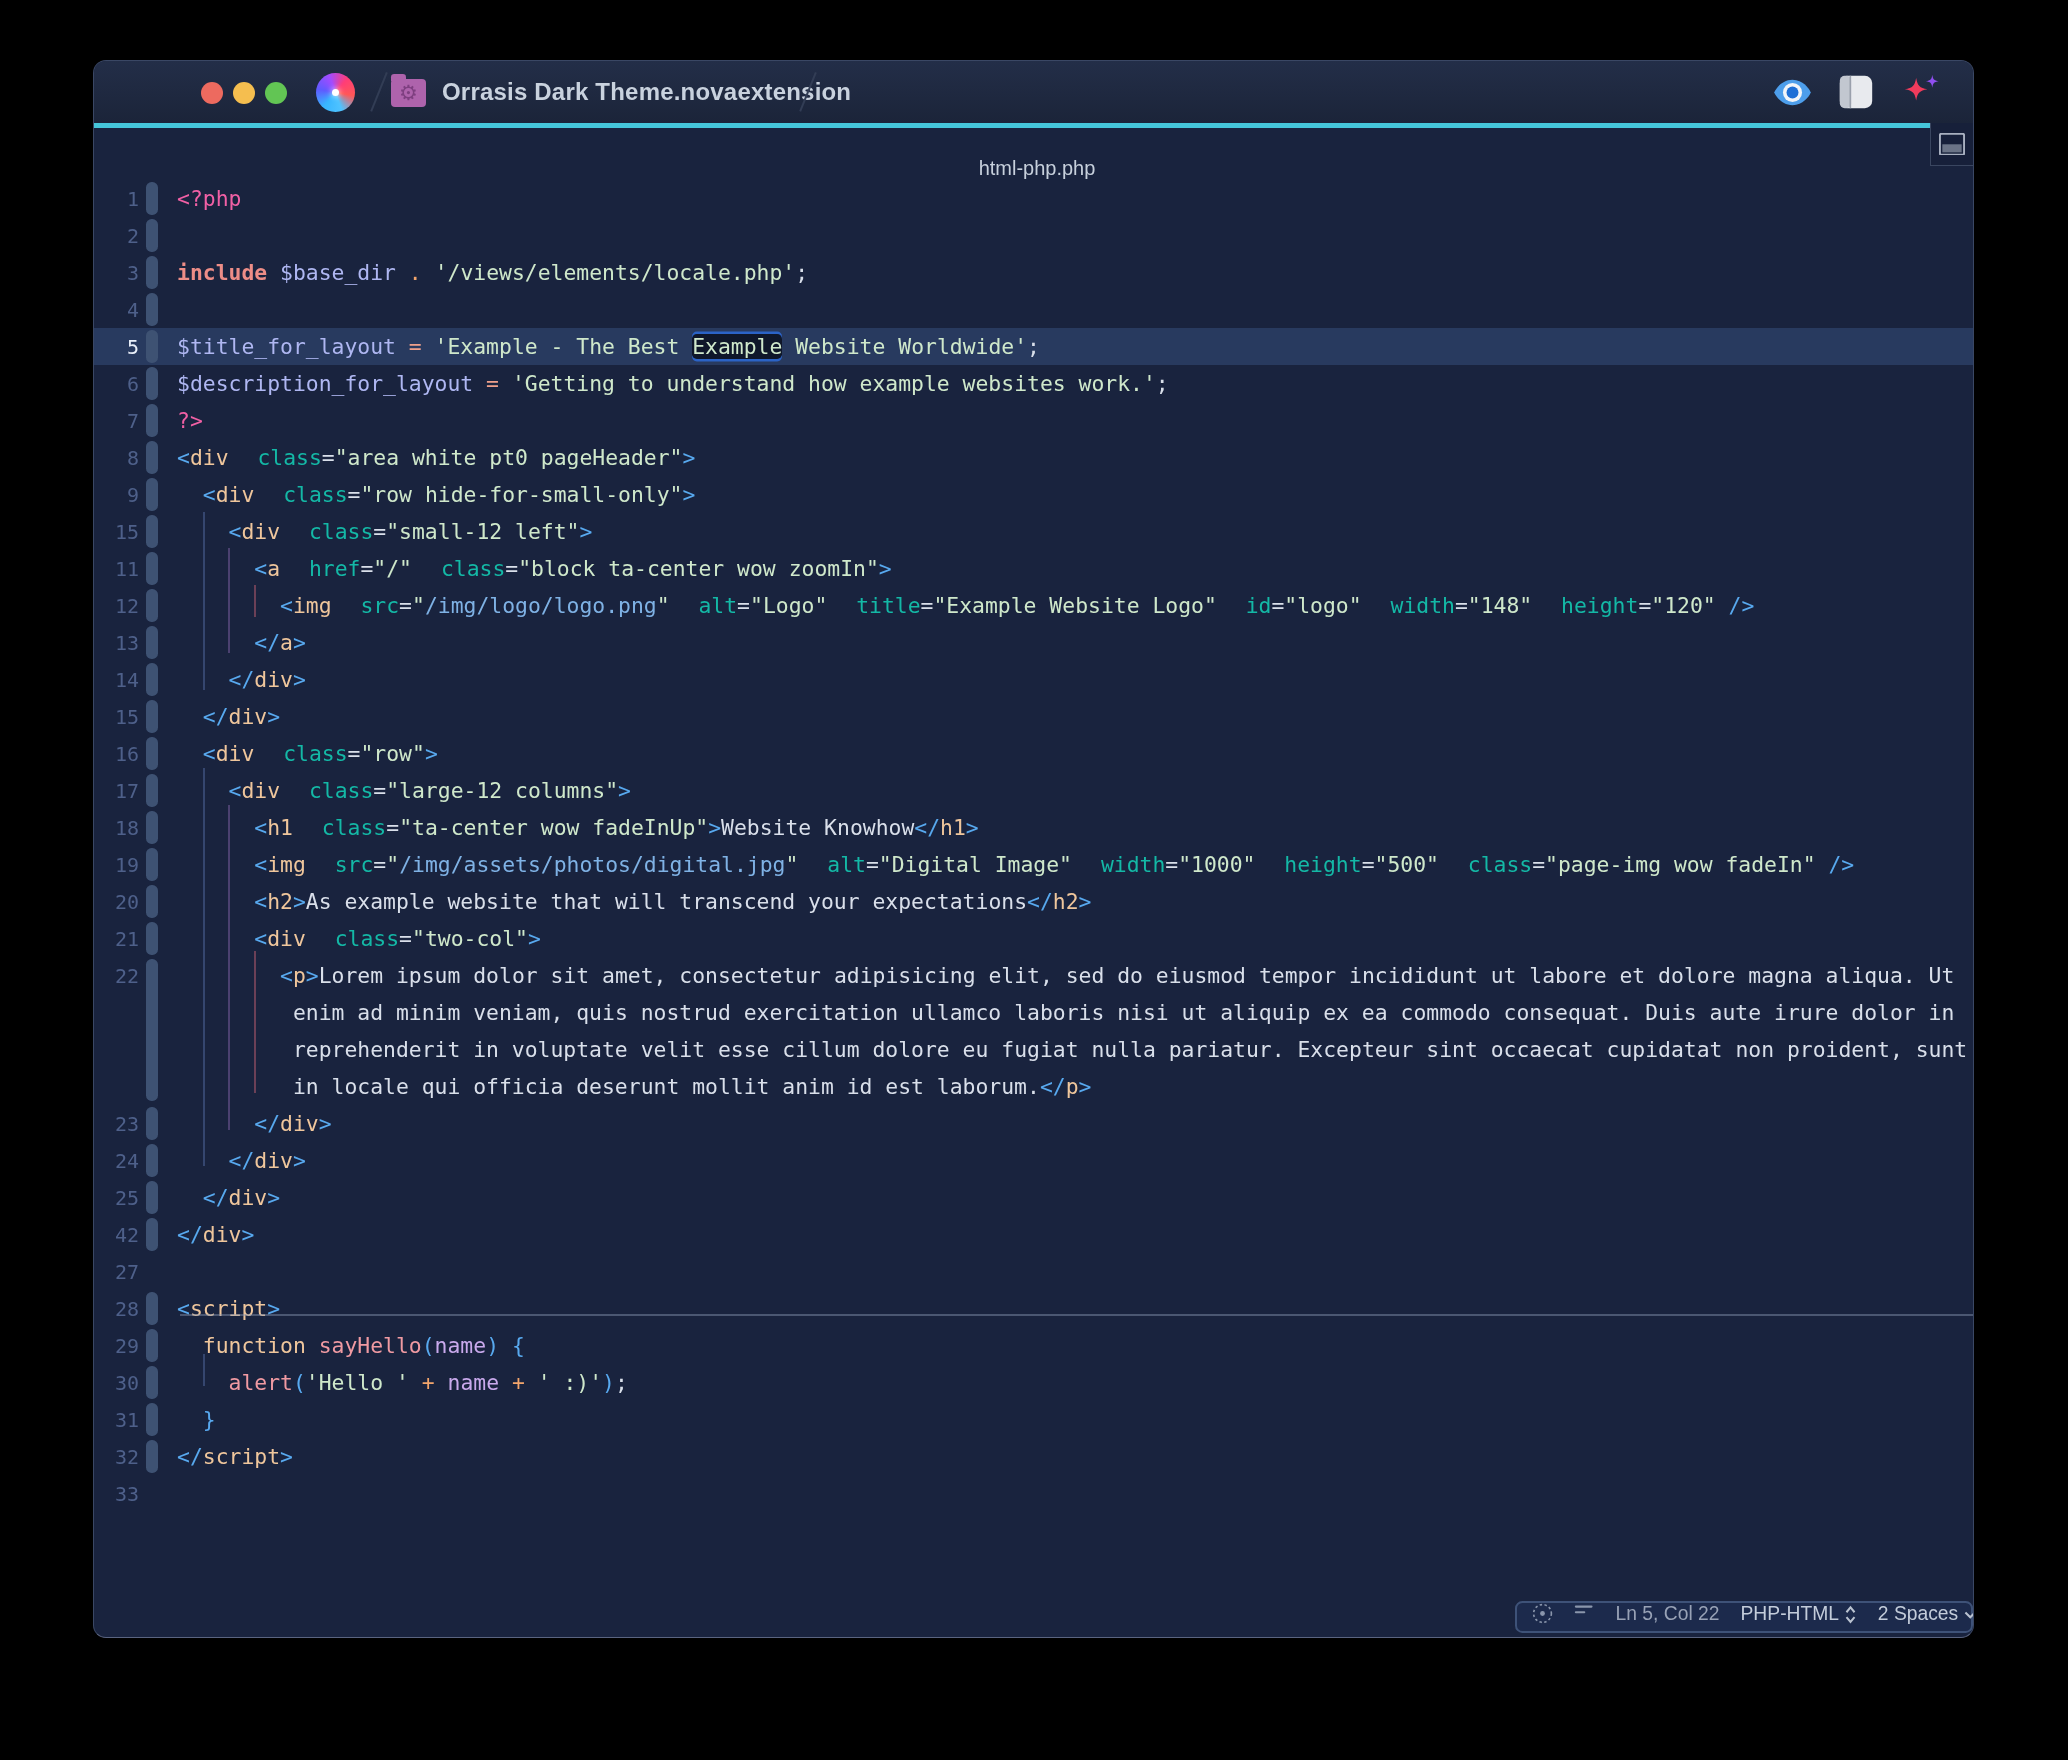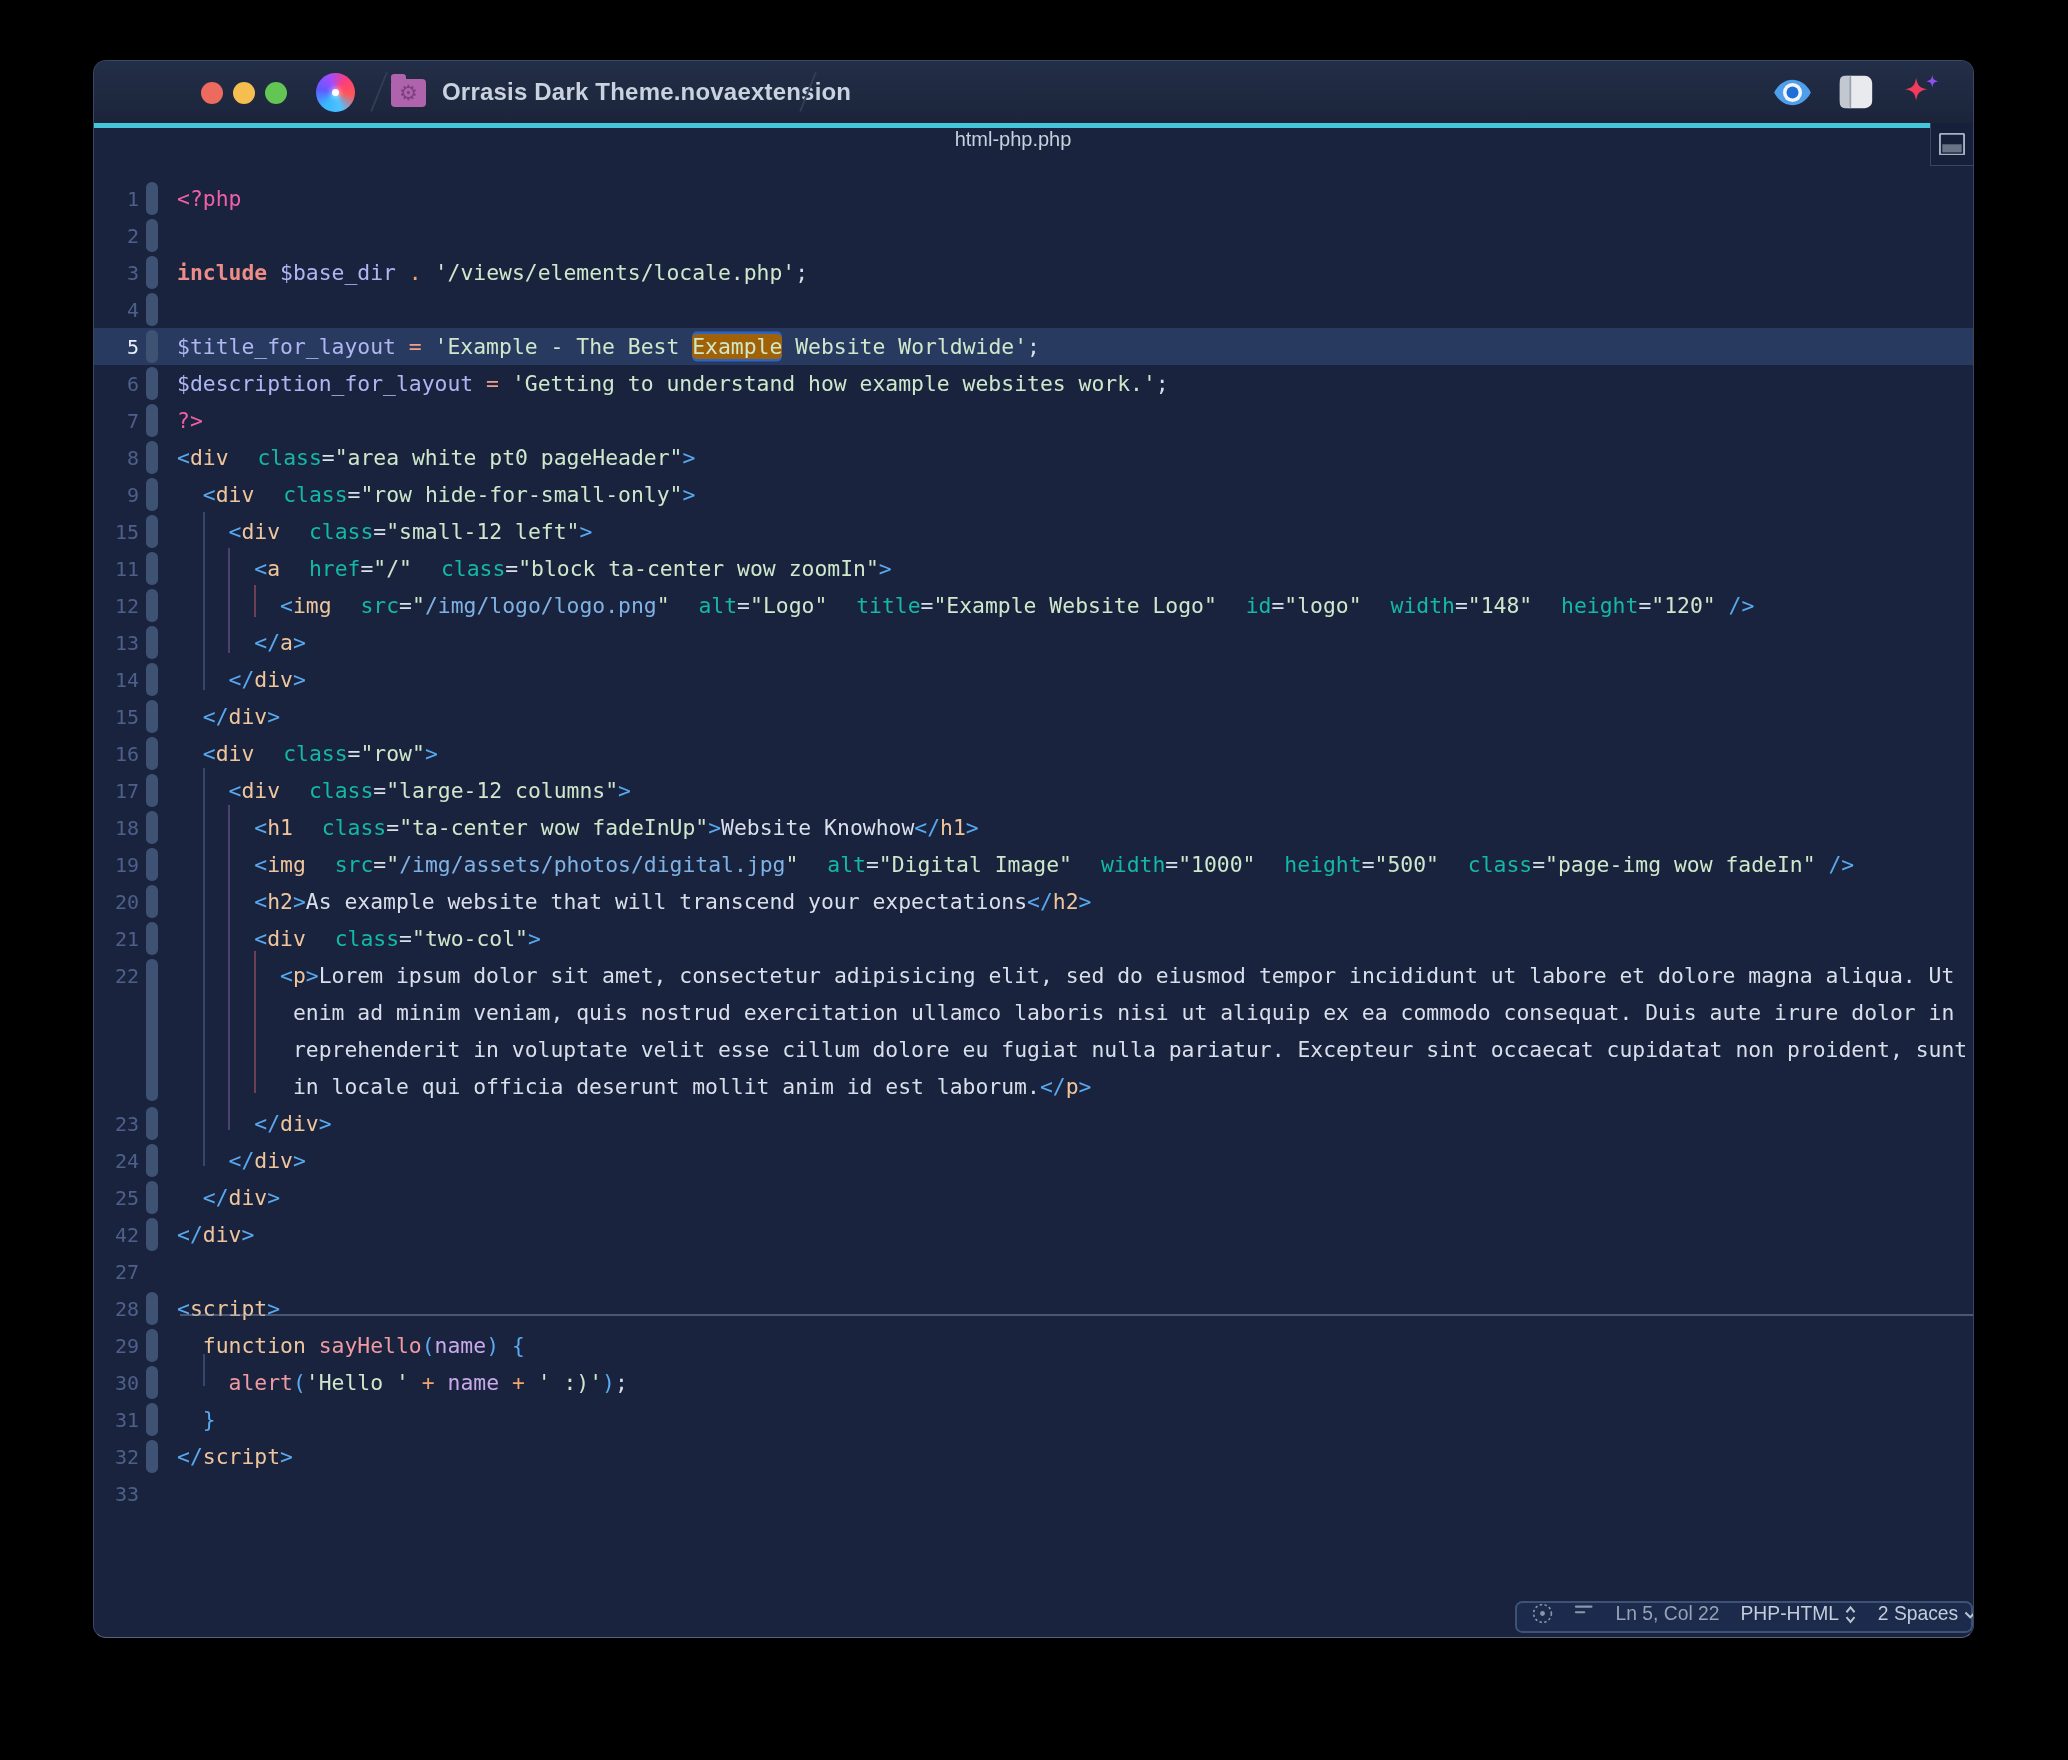--- a/index.html
+++ b/index.html
@@ -17,42 +17,42 @@
   #slash-2{left:609px;}
   #doc-icon{position:absolute;left:206px;top:18px;width:35px;height:28px;background:#AE63AC;border-radius:4px;}
   #doc-icon:before{content:"";position:absolute;left:0;top:-4.8px;width:14.5px;height:6.4px;background:#AE63AC;border-radius:3.2px 3.2px 0 0;}
   #doc-icon:after{content:"⚙";position:absolute;left:0;top:0;width:100%;height:100%;display:flex;align-items:center;justify-content:center;
     color:#7E3F80;font-size:21px;}
   #window-title{position:absolute;left:248px;top:0;height:62px;display:flex;align-items:center;
     color:#C9D2DE;font-size:24px;font-weight:700;letter-spacing:0.2px;}
   #tb-right{position:absolute;right:31px;top:0;height:62px;display:flex;align-items:center;gap:27px;}
   
   #cyan-line{position:absolute;left:0;top:62px;width:1838px;height:4.8px;background:#45C6DA;}
-  #tabbar{position:absolute;left:0;top:67px;width:1838px;height:52px;display:flex;align-items:flex-start;justify-content:center;}
+  #tabbar{position:absolute;left:0;top:67px;width:1838px;height:52px;display:flex;align-items:flex-end;justify-content:center;padding-left:24px;}
   #tab-filename{color:#C7D0DC;font-size:20px;}
   #editor-toggle-panel{position:absolute;right:0;top:62px;width:43px;height:43px;background:#17203A;
     border-left:1.6px solid #3A4660;border-bottom:1.6px solid #3A4660;display:flex;align-items:center;justify-content:center;box-sizing:border-box;}
   
   #code-area{position:absolute;left:0;top:119px;width:100%;height:1370px;}
   .row{position:relative;height:37px;width:100%;}
   .row.cur{background:#283A5F;}
   .num{position:absolute;left:0;top:0;width:45px;height:100%;display:flex;align-items:center;justify-content:flex-end;
     color:#4E608A;font-family:"DejaVu Sans Mono",monospace;font-size:20px;}
   .row.cur .num{color:#E9EFF9;}
   .mkc{position:absolute;left:52px;top:0;width:12px;height:100%;}
   .mk{position:absolute;left:0;top:2px;width:12px;border-radius:5.6px;background:#3E5273;}
   .codeln{position:absolute;left:83px;top:0;right:0;height:100%;display:flex;align-items:center;
     font-family:"DejaVu Sans Mono",monospace;font-size:21.4px;white-space:pre;overflow:hidden;}
   .php{color:#F160A5;} .kw{color:#ED8D87;font-weight:bold;} .kwt{color:#EFC69C;} .var{color:#AFB7F2;}
   .eq{color:#EFA08B;} .str{color:#CFE8CB;} .url{color:#7FB2E5;} .txt{color:#D9DFEA;}
   .op{color:#F2A56C;} .br{color:#58A9EF;} .tag{color:#EFC69C;} .attr{color:#14b8a6;margin-left:16px;}
   .fn{color:#F09AA2;} .par{color:#C9A9EC;}
   .txtu{color:#D9DFEA;text-decoration-style:dotted;
     text-decoration-color:#E07070;text-decoration-thickness:2.8px;text-underline-offset:6.4px;}
-  .selx{background:#a16207;border-radius:4.8px;box-shadow:0 2.4px 0 #2B63C6,0 -2.4px 0 #2B63C6;color:#CFE8CB;}
+  .selx{background:#0f172a;border-radius:4.8px;box-shadow:0 2.4px 0 #2B63C6,0 -2.4px 0 #2B63C6;color:#CFE8CB;}
   .guide{position:absolute;width:1.6px;}
   .g-blue{background:#35466F;} .g-purple{background:#4B4170;} .g-red{background:#6B4057;}
   #script-divider{position:absolute;left:86px;right:0;height:1.6px;background:rgba(138,150,178,.45);}
   
   #status-pill{position:absolute;left:1421px;top:1540px;width:458px;height:32px;background:#1C2A4C;
     border:2px solid #3E5278;border-radius:7.3px;box-sizing:border-box;display:flex;
     padding:0 14.5px;gap:21px;color:#98A2B6;font-size:19.3px;}
   .sb-text{white-space:nowrap;}
   .sb-bright{color:#C3CCDA;}
   .chev{display:inline-block;vertical-align:middle;margin-left:4.8px;}

